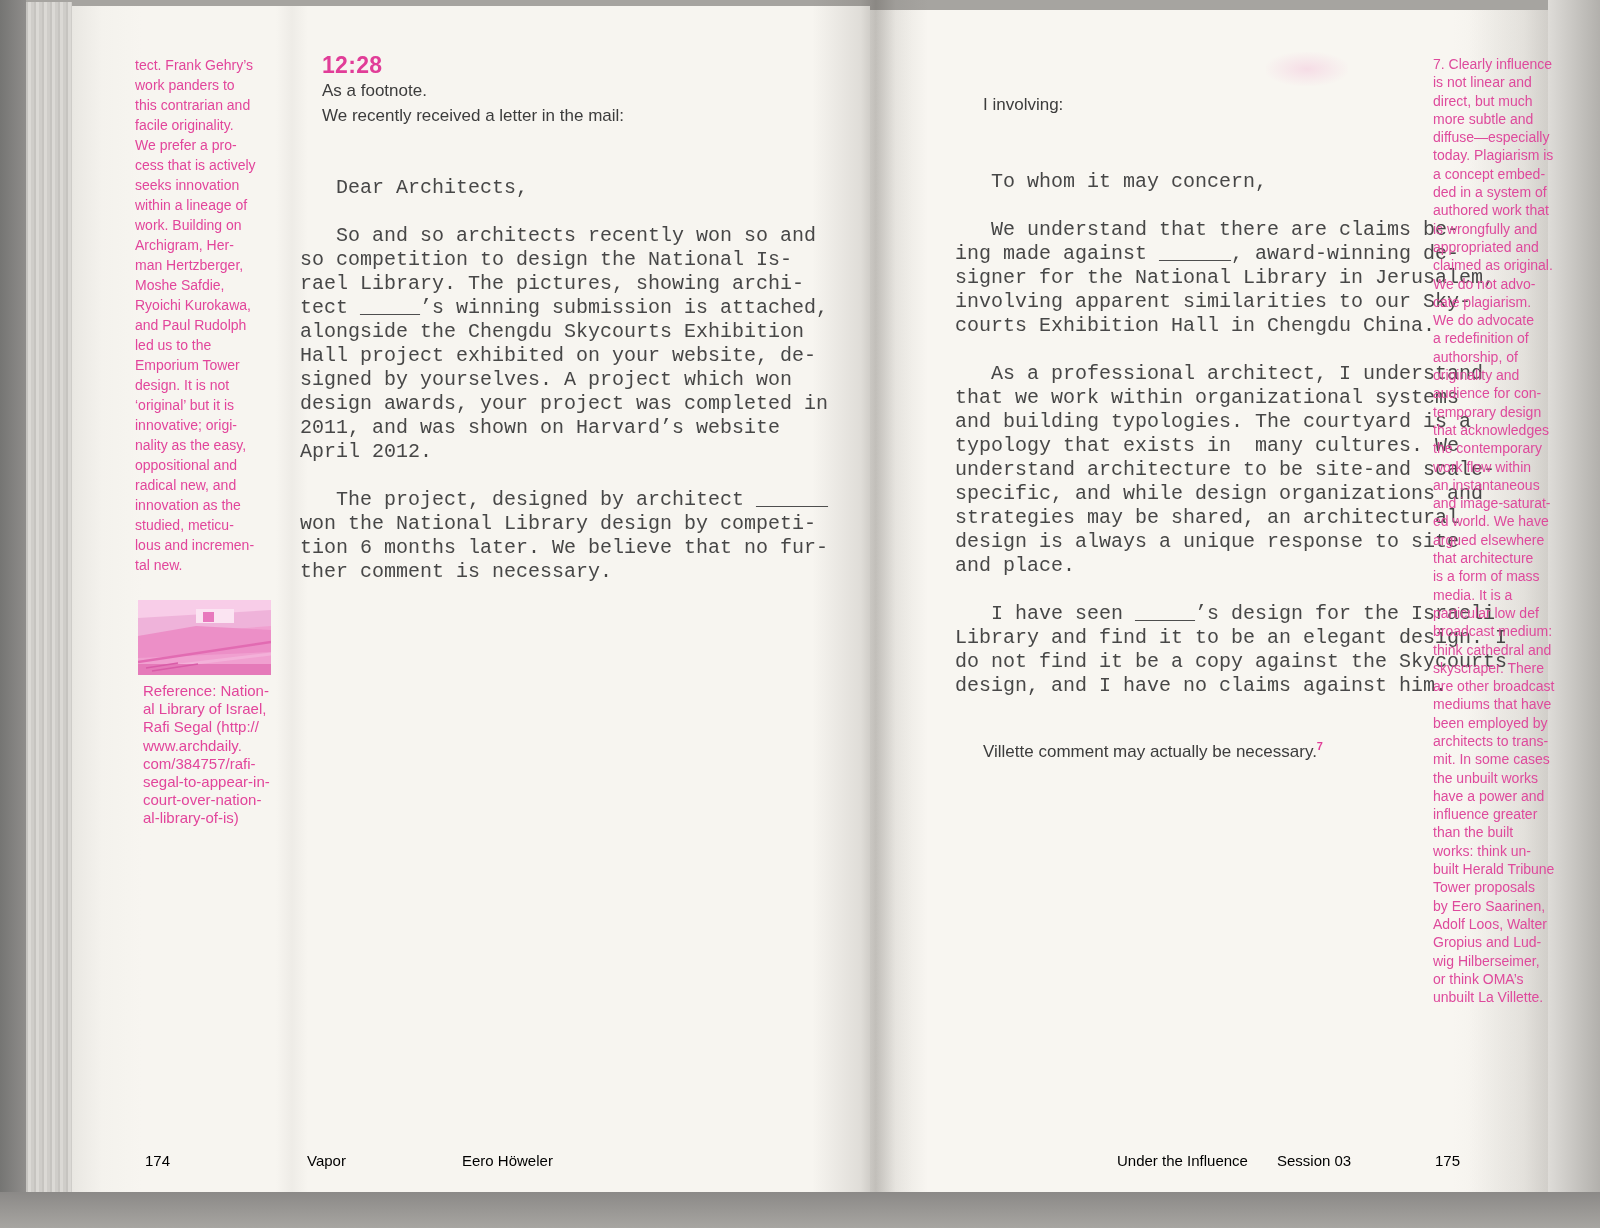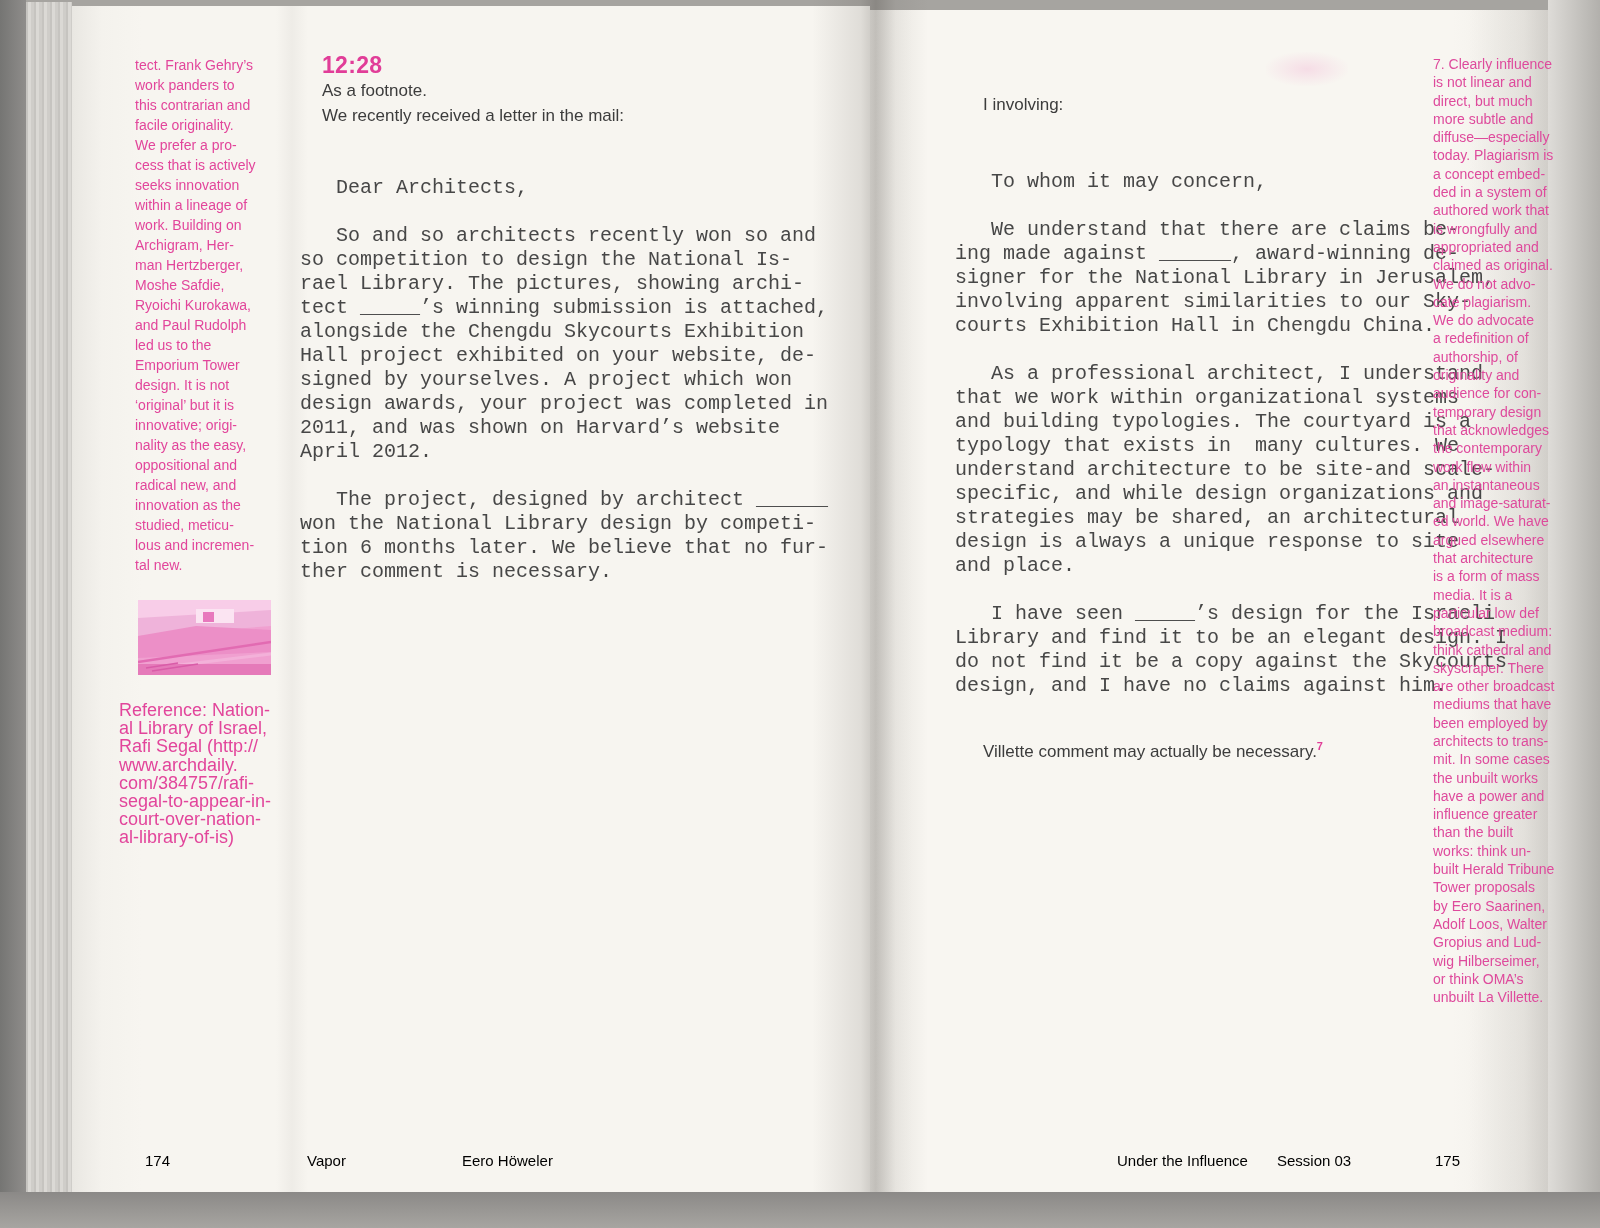--- a/index.html
+++ b/index.html
@@ -24,21 +24,21 @@
   .right-strip{position:absolute;left:1548px;top:0;width:52px;height:1228px;
                background:linear-gradient(to right,#dedcd8,#b2b0ac);}
   .bottom-strip{position:absolute;left:0;top:1192px;width:1600px;height:36px;
                 background:linear-gradient(to bottom,#8b8987,#a7a5a1);}
   .smudge{position:absolute;left:1266px;top:52px;width:82px;height:34px;border-radius:6px;
           background:radial-gradient(ellipse at center,rgba(236,120,185,.20),rgba(236,120,185,0) 75%);}
   
   .pink{color:#e13d98;}
   .pink-col{position:absolute;white-space:pre-wrap;color:#e2459b;}
   .sidebar-note{left:135px;top:55px;width:156px;font-size:14px;line-height:20px;}
-  .ref-caption{left:119px;top:682px;width:156px;font-size:18px;line-height:18.2px;margin-top:19px;}
+  .ref-caption{left:143px;top:682px;width:156px;font-size:15px;line-height:18.2px;}
   .margin-note{left:1433px;top:55px;width:132px;font-size:14px;line-height:18.3px;color:#de4a9c;}
   .ref-image{position:absolute;left:138px;top:600px;width:133px;height:75px;overflow:hidden;}
   .ref-image svg{display:block;width:100%;height:100%;}
   .timestamp{position:absolute;left:322px;top:52px;font-size:23px;font-weight:bold;letter-spacing:.3px;}
   .intro{position:absolute;color:#3c3c3c;font-size:17px;line-height:25px;white-space:pre-wrap;}
   .intro-left{left:322px;top:78px;width:420px;}
   .intro-right{left:983px;top:92px;width:300px;}
   .mono{position:absolute;font-family:"Liberation Mono",monospace;font-size:20px;line-height:24px;
         color:#474747;white-space:pre;}
   .letter-left{left:300px;top:176px;}

